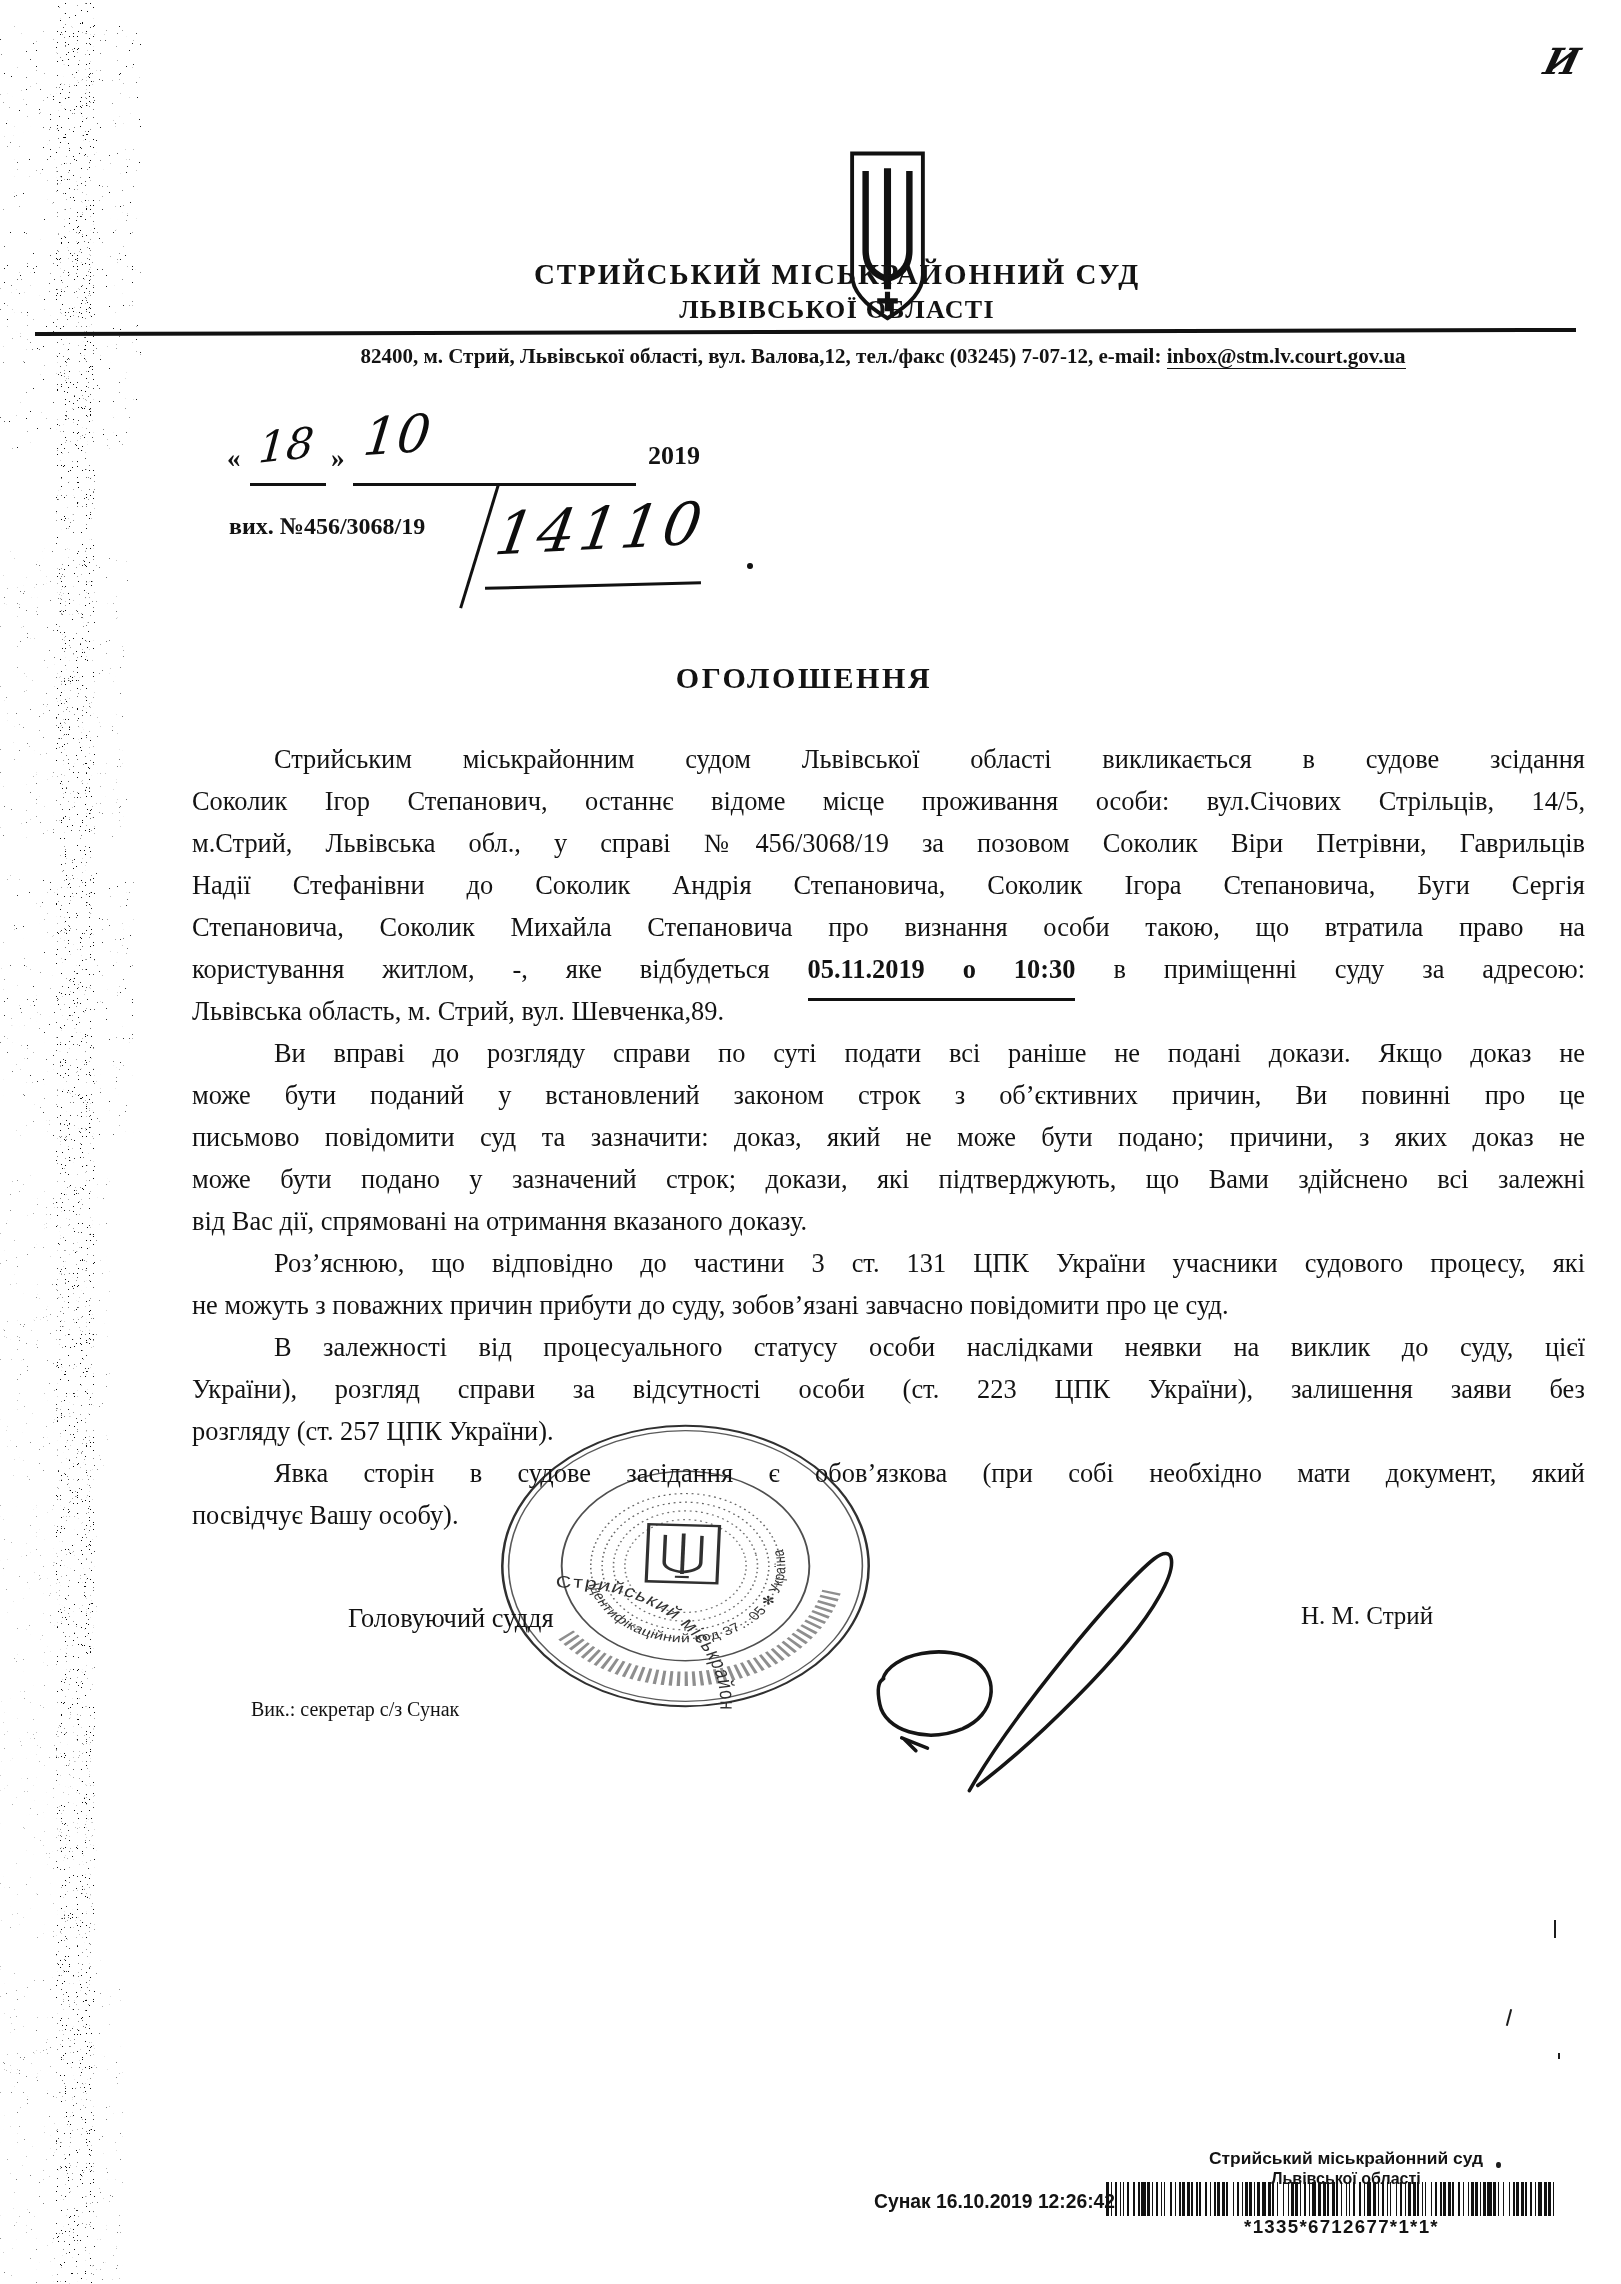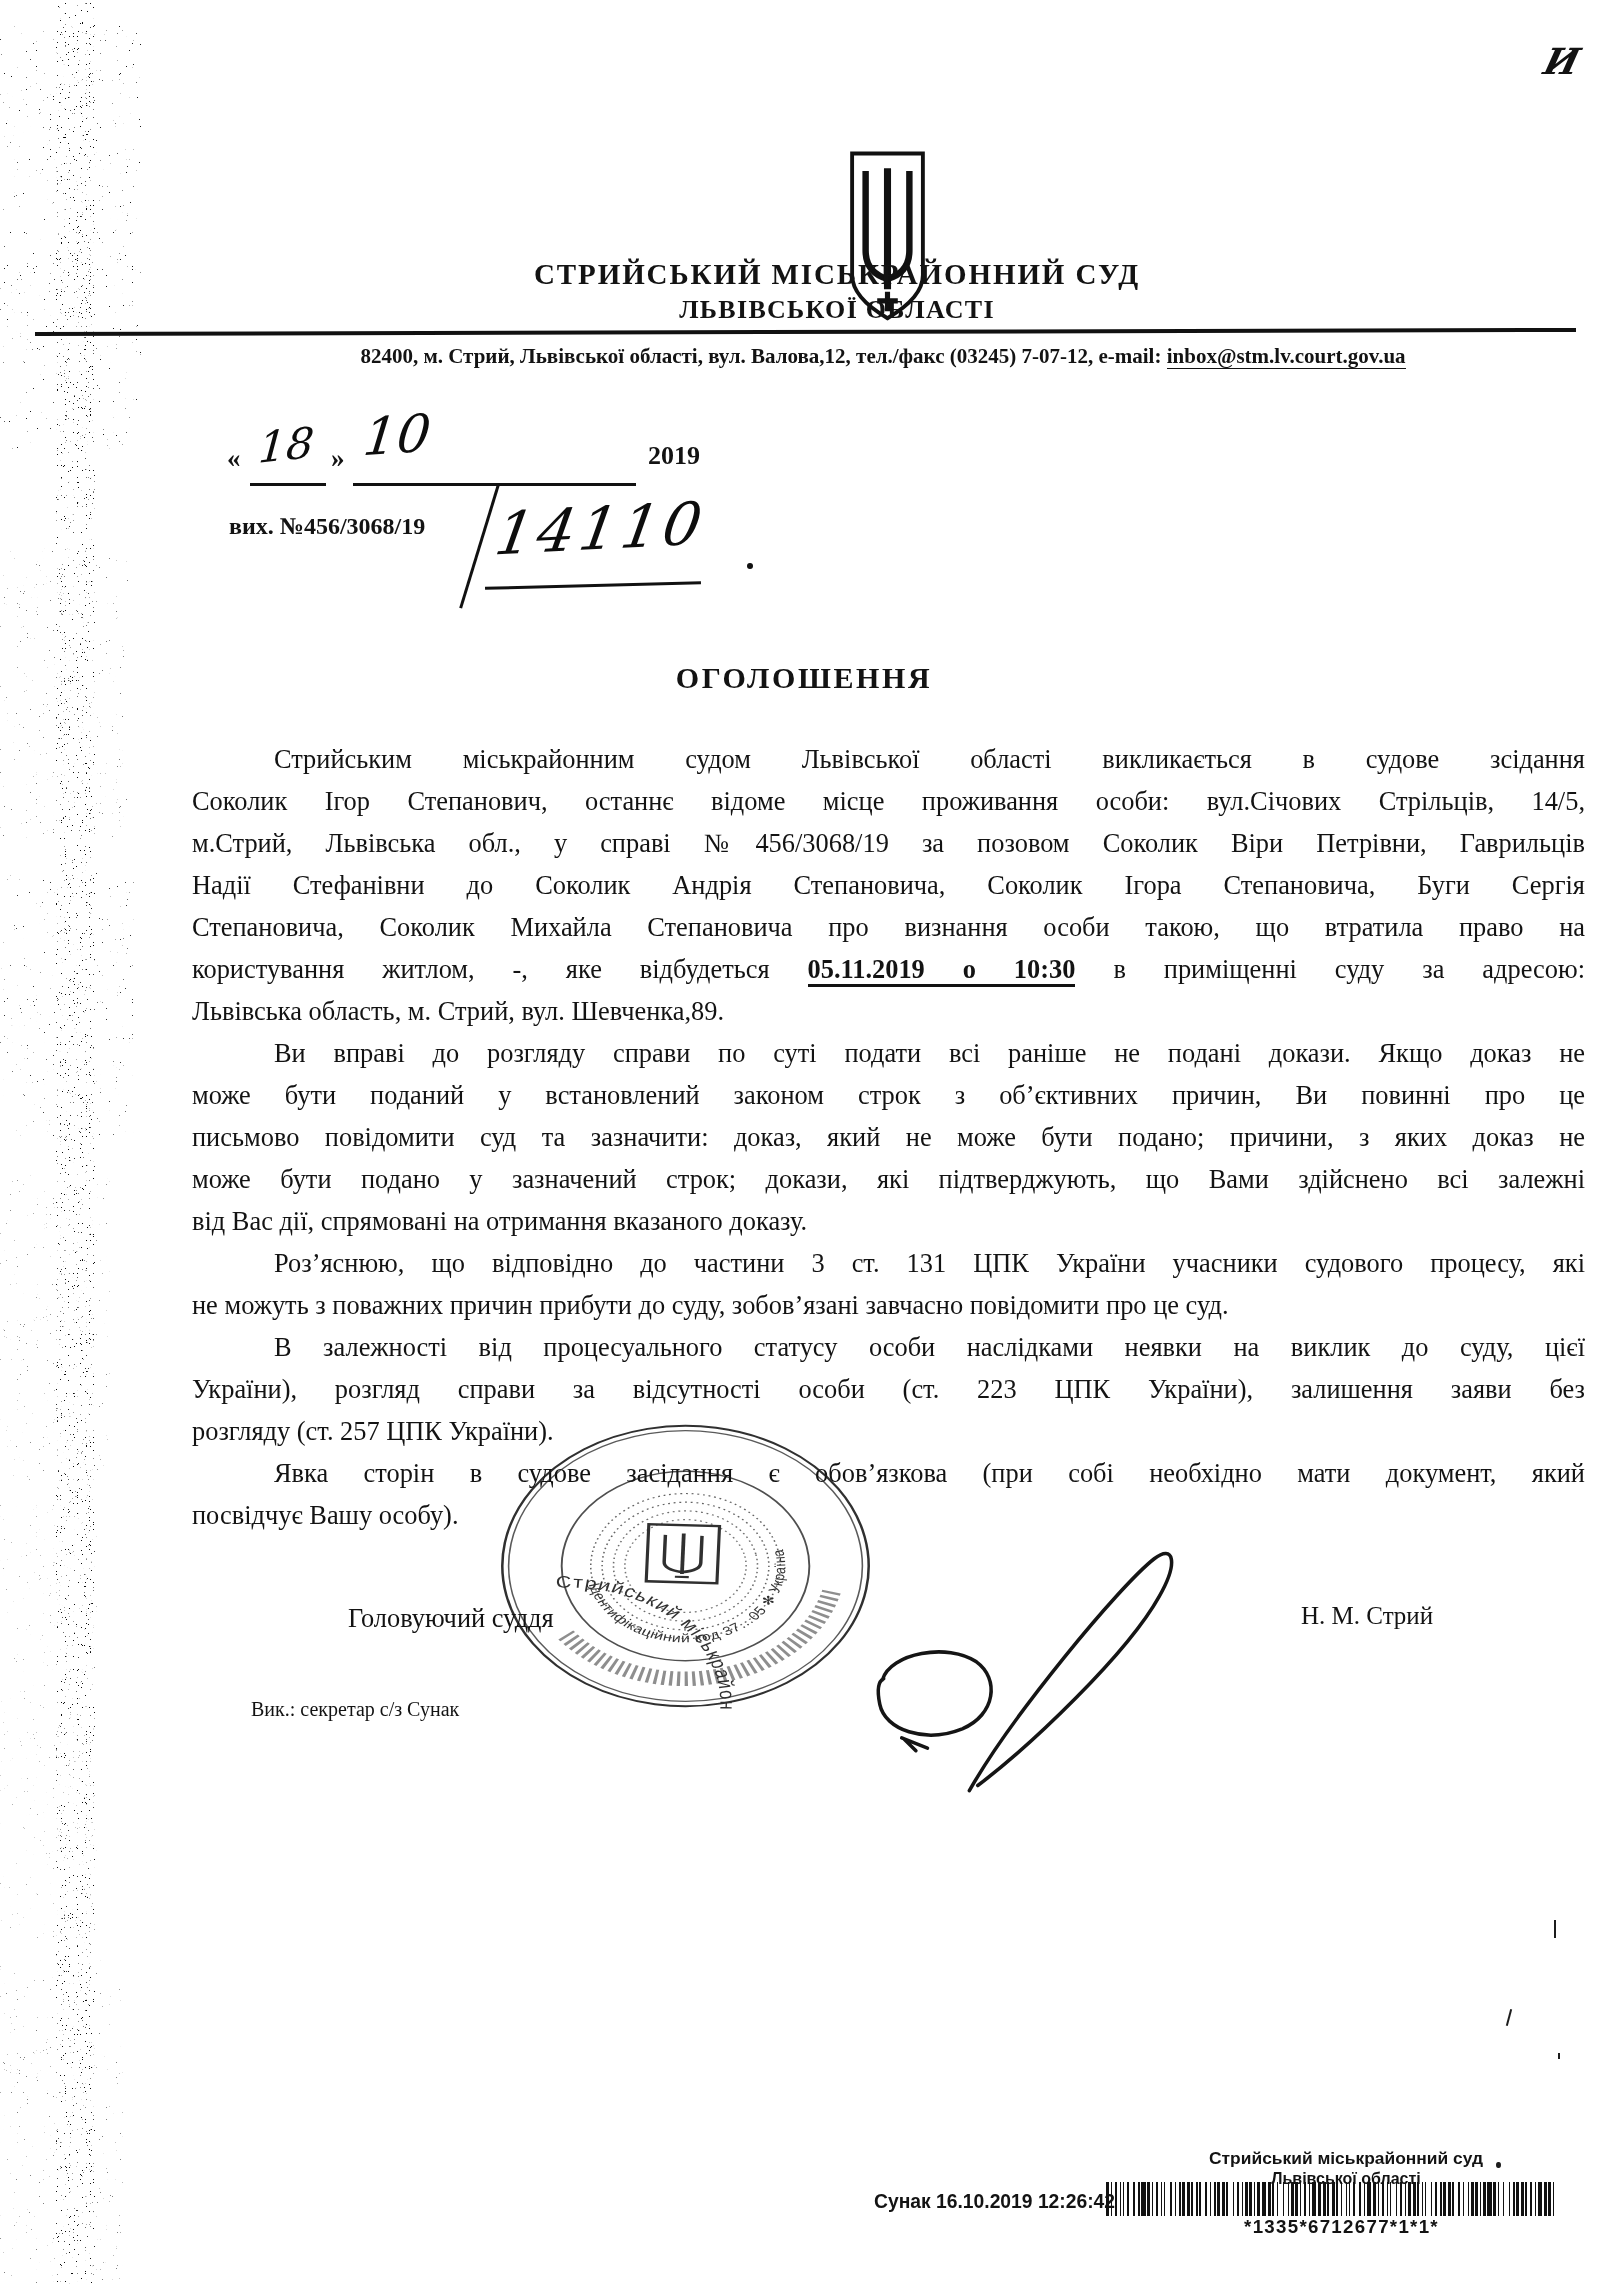--- a/index.html
+++ b/index.html
@@ -27,21 +27,21 @@
   .hand14110{left:497px;top:494px;font-size:59px;letter-spacing:3.9px;transform:skewX(-12deg) rotate(-3deg);}
   .ul3{left:485px;top:584px;width:216px;height:3.2px;background:#111;transform:rotate(-1.5deg);}
   .dotp{left:747px;top:563px;width:5.8px;height:5.8px;border-radius:50%;background:#111;}
   
   .title{left:0;top:661px;width:1608px;text-align:center;font-size:30px;font-weight:bold;letter-spacing:2.6px;}
   .bodywrap{left:192px;top:738px;width:1393px;font-size:26.4px;}
   .bl{height:42px;line-height:42px;white-space:normal;}
   .j{text-align:justify;text-align-last:justify;}
   .l{text-align:left;}
   .ind{text-indent:82px;}
-  .dt{font-weight:bold;border-bottom:3.2px solid #111;padding-bottom:0;}
+  .dt{font-weight:bold;border-bottom:3.2px solid #111;padding-bottom:14px;}
   
   .judge{left:348px;top:1603px;font-size:26.4px;}
   .jname{left:1301px;top:1602px;font-size:25px;}
   .exec{left:251px;top:1698px;font-size:20px;}
   .corner{left:1545px;top:40px;font-size:36px;font-weight:bold;transform:skewX(-14deg);font-family:"DejaVu Serif",serif;font-style:italic;}
   
   .fcourt{left:1185px;top:2148px;width:322px;text-align:center;font-family:"Liberation Sans",sans-serif;font-weight:600;}
   .fc1{font-size:17.4px;line-height:20.6px;}
   .fc2{font-size:16px;line-height:19.3px;}
   .fscan{left:874px;top:2191px;font-size:19.3px;font-family:"Liberation Sans",sans-serif;font-weight:600;}

